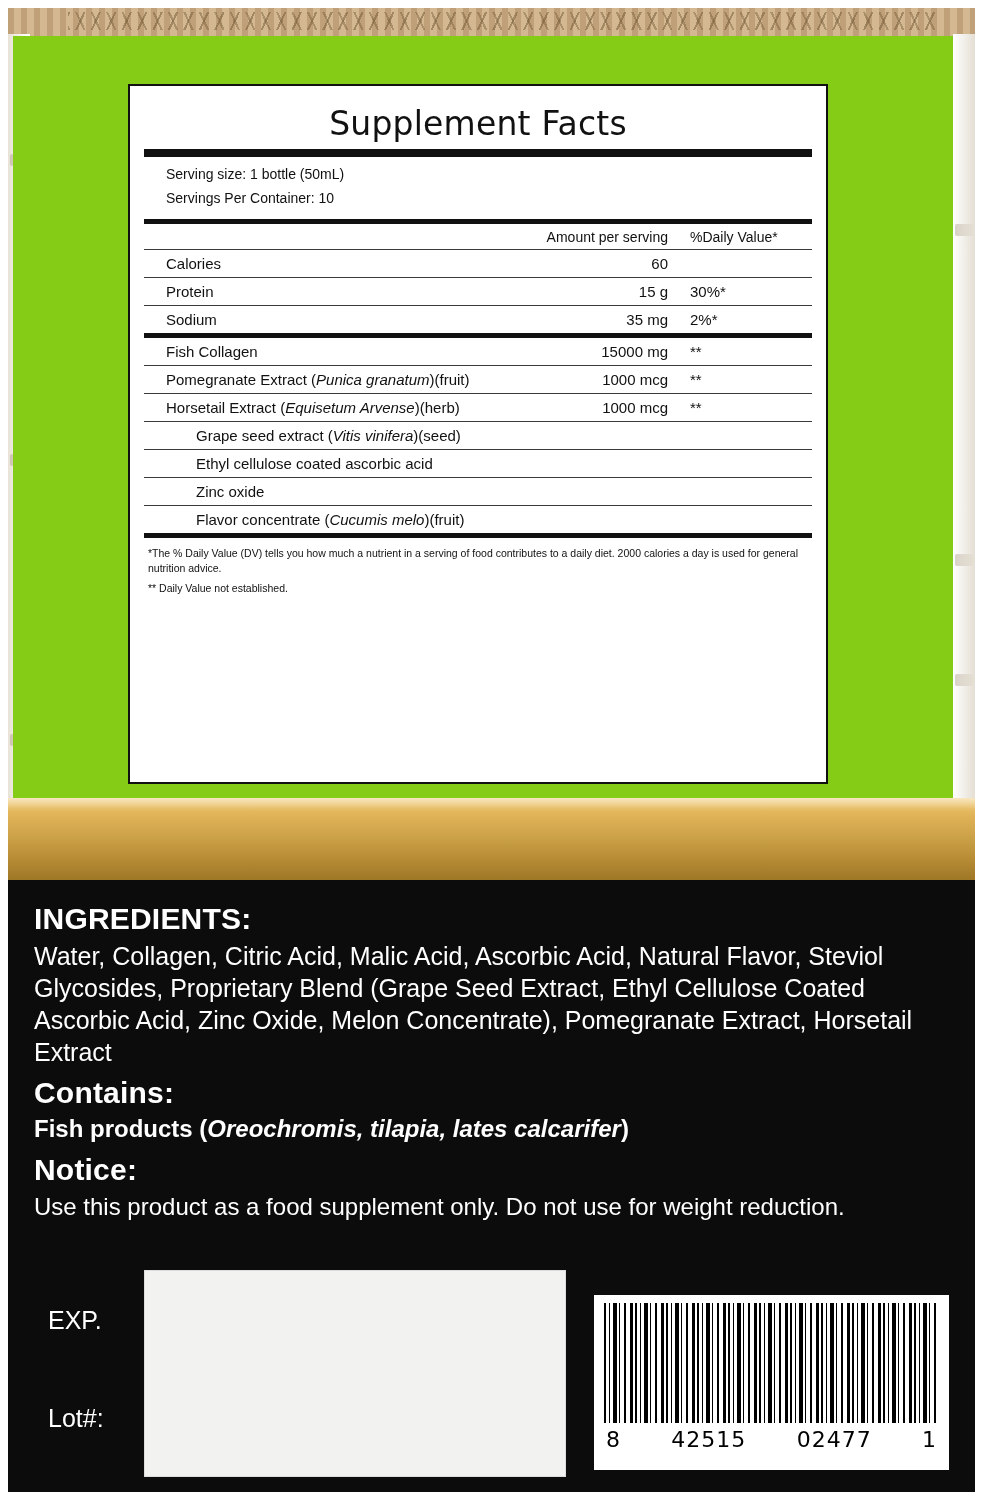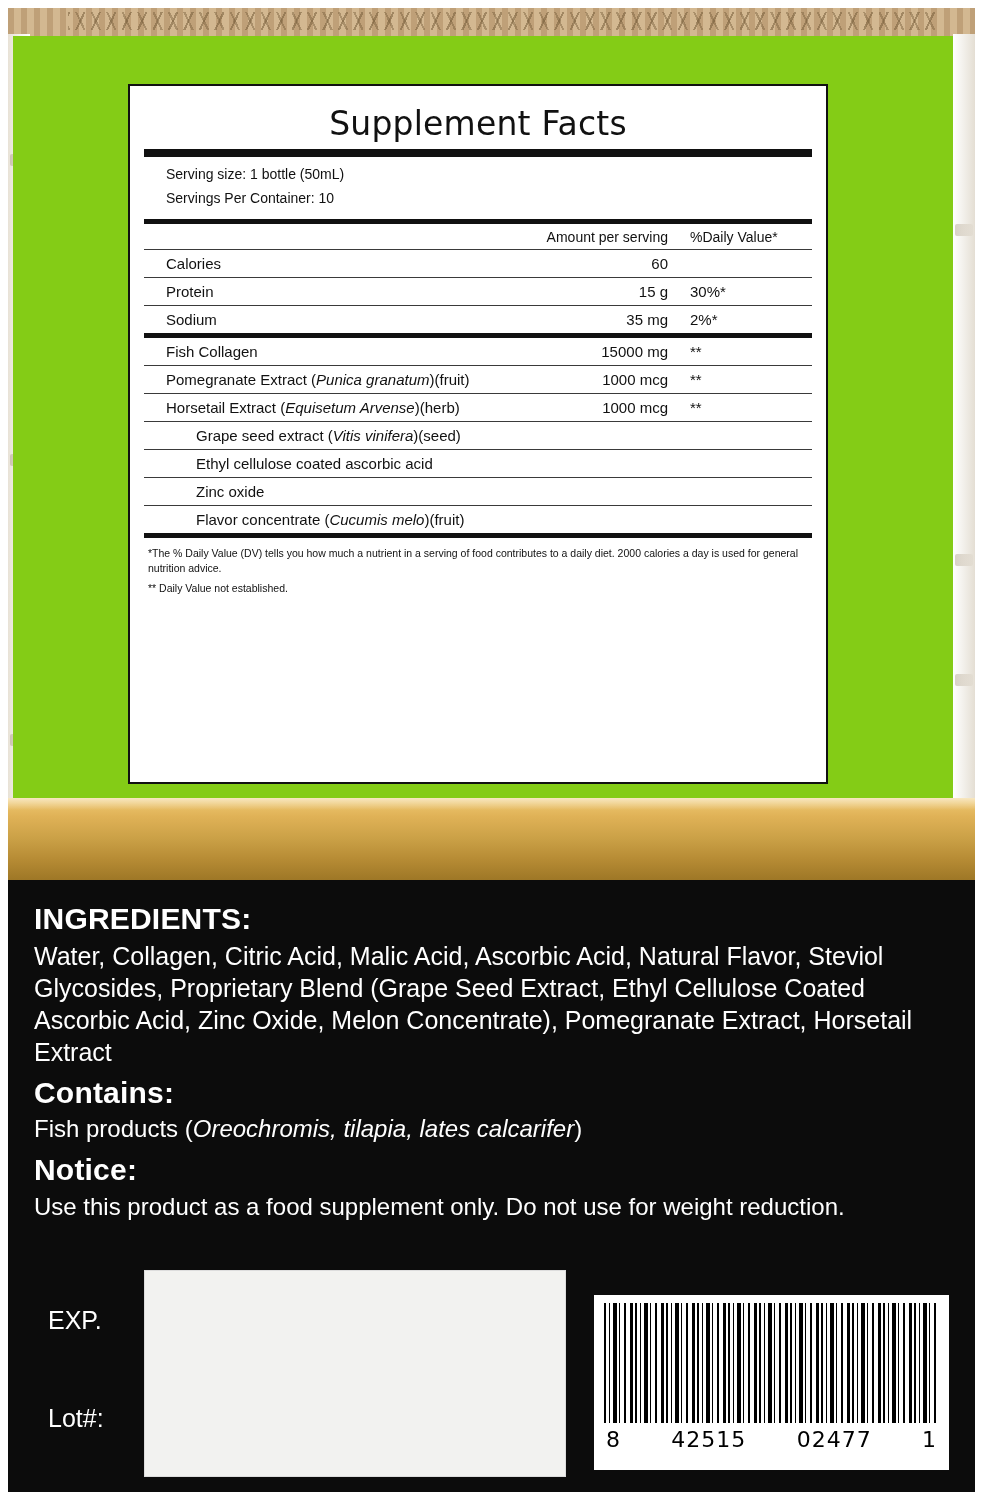--- a/index.html
+++ b/index.html
@@ -159,21 +159,21 @@
     font-weight: 700;
     margin: 0 0 4px 0;
     letter-spacing: .2px;
   }
   .body-text {
     font-size: 25px;
     line-height: 1.28;
     margin: 0 0 8px 0;
     font-weight: 400;
   }
-  .body-text.small { font-size: 24px; }
+  .body-text.small { font-size: 24px; font-weight: bold; }
   .notice-text { font-size: 24px; line-height: 1.3; margin: 0; }
   .ital-w { font-style: italic; }
 
   
   .bottom-row {
     position: absolute;
     left: 26px;
     right: 26px;
     top: 390px;
     height: 215px;

